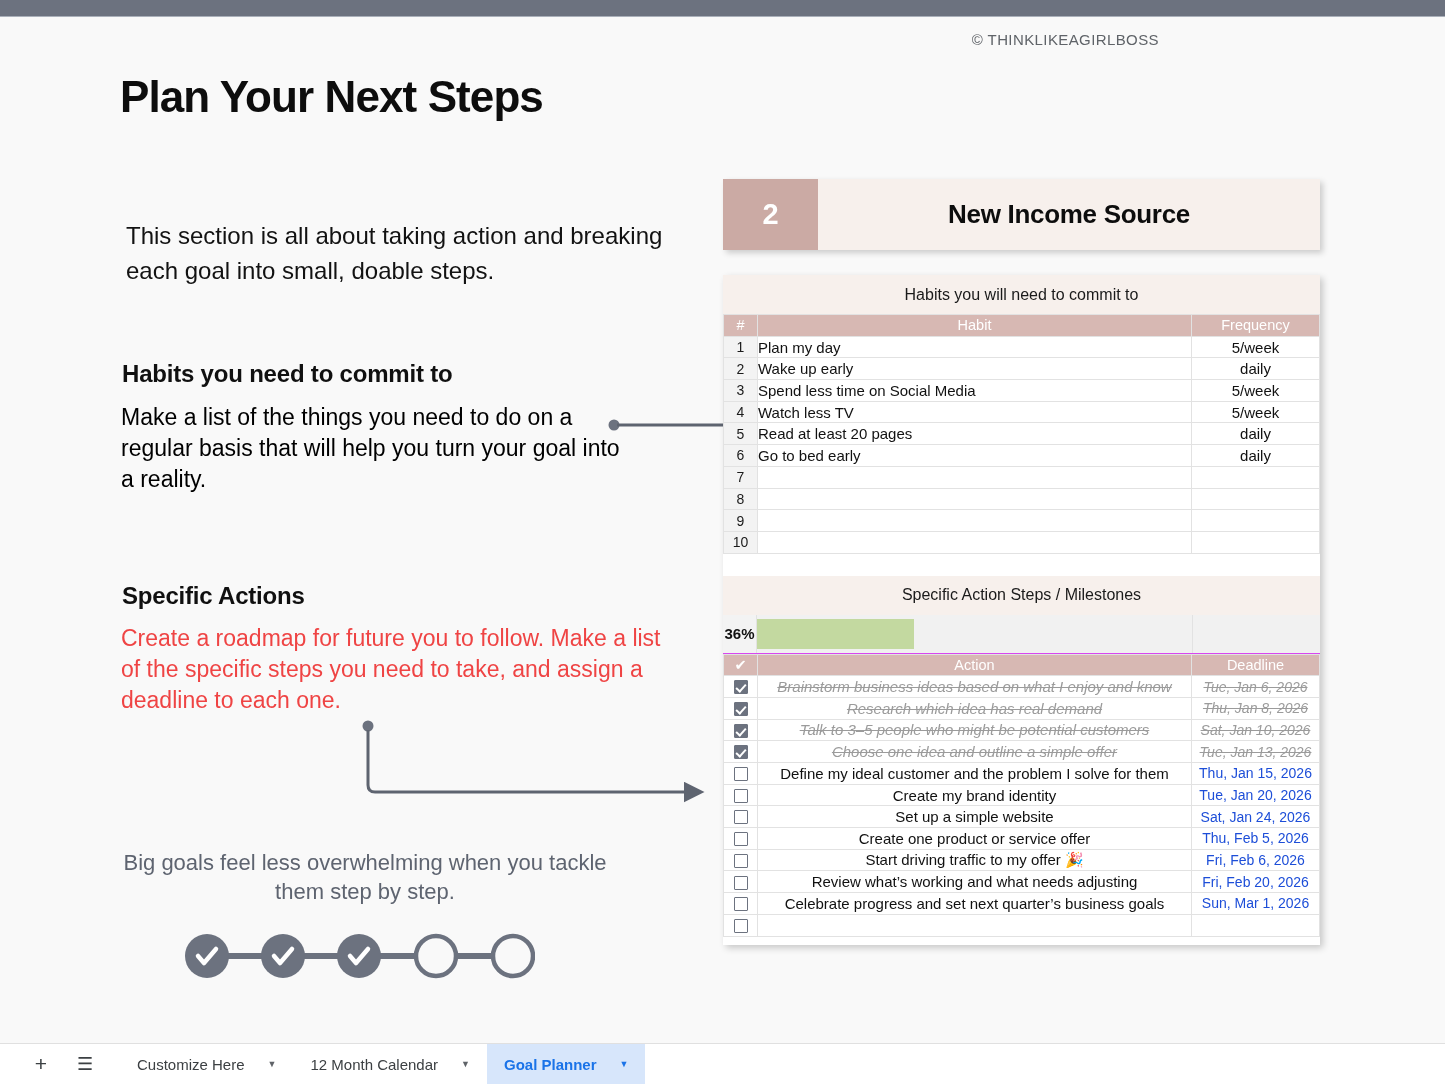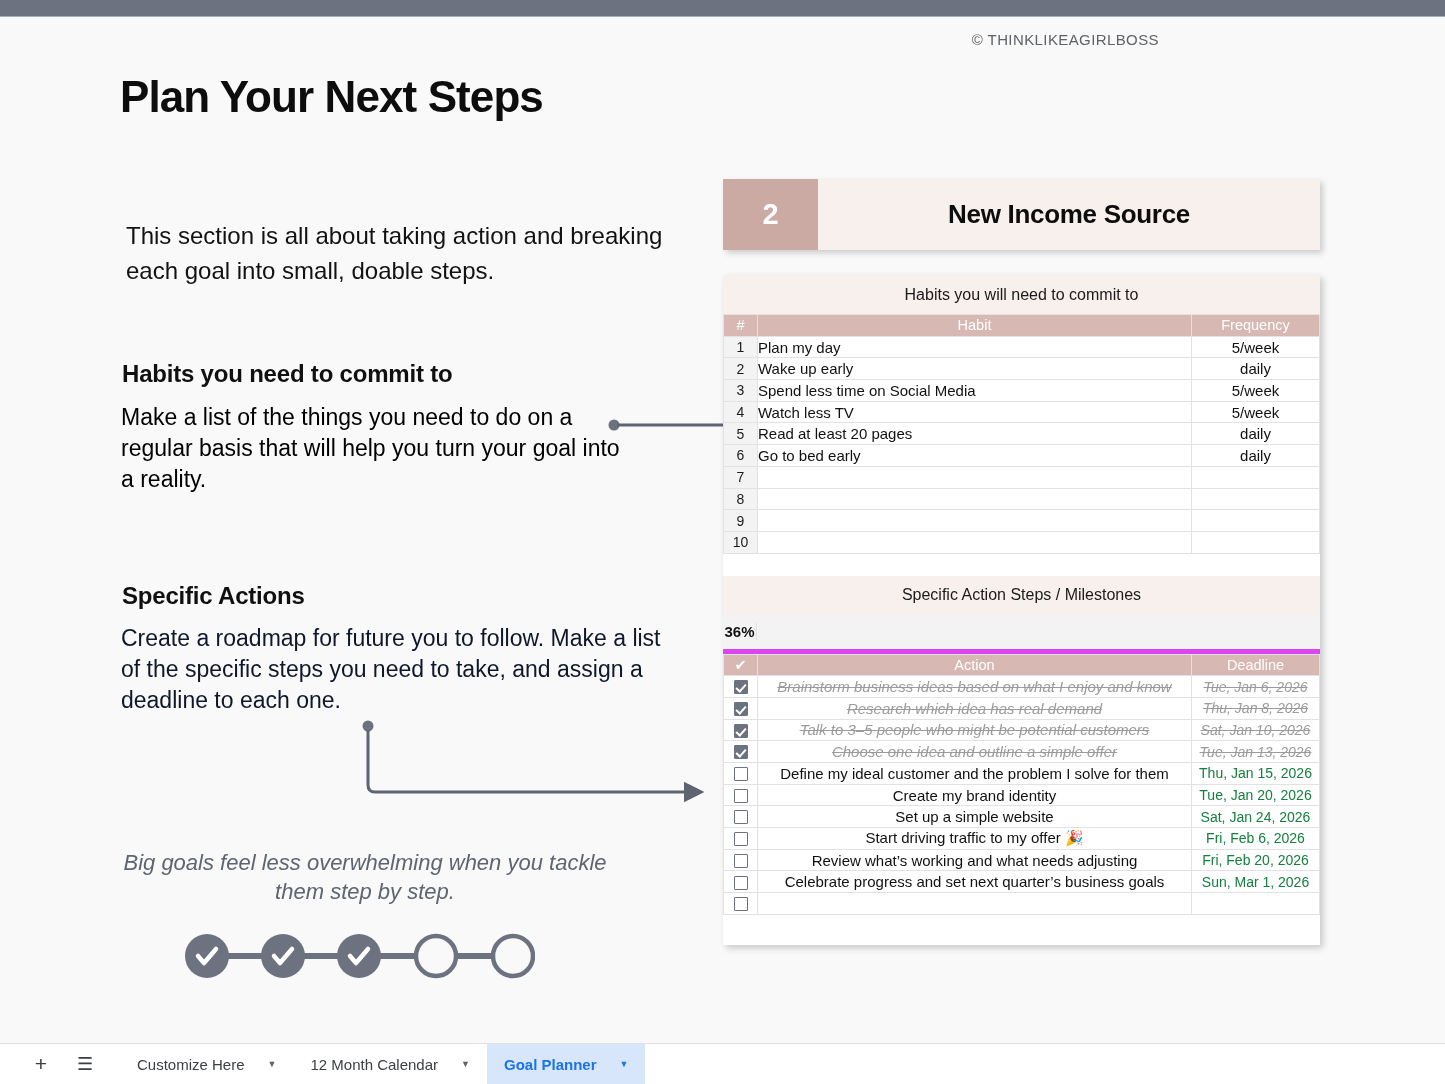--- a/index.html
+++ b/index.html
@@ -41,26 +41,26 @@
   .sec1-body {
     position: absolute; left: 121px; top: 402px; width: 500px;
     font-size: 23px; line-height: 31px; color: #000000;
   }
   .sec2-head {
     position: absolute; left: 122px; top: 582px;
     font-size: 24px; font-weight: 700; color: #101010; letter-spacing: -.2px;
   }
   .sec2-body {
     position: absolute; left: 121px; top: 623px; width: 560px;
-    font-size: 23px; line-height: 31px; color: #0f172a;
+    font-size: 23px; line-height: 31px; color: #ef4444;
   }
 
   .quote {
     position: absolute; left: 120px; top: 848px; width: 490px;
-    text-align: center; font-style: italic; font-size: 22px;
+    text-align: center; font-size: 22px;
     line-height: 29px; color: #5e6470;
   }
 
   
   .steps { position: absolute; left: 185px; top: 933px; width: 350px; height: 46px; }
 
   
   .connectors { position: absolute; left: 0; top: 0; width: 1445px; height: 1084px; pointer-events: none; }
 
   
@@ -98,34 +98,34 @@
     background: #d7b8b3; color: #ffffff; font-weight: 400;
     font-size: 14.5px; text-align: center; height: 22px;
   }
   .col-num { width: 34px; background: #f3f3f3; text-align: center;
              font-size: 14px; color: #1b1b1b; }
   .col-hab { text-align: left; font-size: 15px; color: #111; }
   .col-freq { width: 128px; text-align: center; font-size: 15px; color: #111; }
   .gap { height: 22px; background: #ffffff; }
 
   
-  .prog-row { display: flex; height: 39px; background: #f3f3f3; border-bottom: 5px solid #d946ef; align-items: center;}
+  .prog-row { display: flex; height: 39px; background: #f3f3f3; border-bottom: 1px solid #d946ef;}
   .prog-pct {
     width: 34px; background: #f3f3f3; display: flex; align-items: center;
     justify-content: center; font-size: 15px; font-weight: 700; color: #111;
     border-right: 1px solid #e2e2e2;
   }
   .prog-track { flex: 1; background: #f1f1f1; position: relative; }
   .prog-fill { position: absolute; left: 0; top: 4px; bottom: 4px; background: #c3d9a0; }
   .prog-tail { width: 128px; background: #f1f1f1; border-left: 1px solid #e2e2e2; }
 
   
   .col-chk { width: 34px; text-align: center; }
   .col-act { text-align: center; font-size: 15px; color: #111; }
-  .col-dl  { width: 128px; text-align: center; font-size: 14px; color: #15803d; }
+  .col-dl  { width: 128px; text-align: center; font-size: 14px; color: #1d4ed8; }
 
   tr.done .col-act, tr.done .col-dl {
     color: #9b9b9b; font-style: italic; text-decoration: line-through;
   }
 
   .cbox {
     display: inline-block; width: 14px; height: 14px; vertical-align: middle;
     border: 1.5px solid #6c727f; background: #fff; border-radius: 1px;
     position: relative;
   }
@@ -330,20 +330,25 @@
           </tr>
           <tr>
             <td class="col-chk"><span class="cbox"></span></td>
             <td class="col-act">Create my brand identity</td>
             <td class="col-dl">Tue, Jan 20, 2026</td>
           </tr>
           <tr>
             <td class="col-chk"><span class="cbox"></span></td>
             <td class="col-act">Set up a simple website</td>
             <td class="col-dl">Sat, Jan 24, 2026</td>
+          </tr>
+          <tr>
+            <td class="col-chk"><span class="cbox"></span></td>
+            <td class="col-act">Create one product or service offer</td>
+            <td class="col-dl">Thu, Feb 5, 2026</td>
           </tr>
           <tr>
             <td class="col-chk"><span class="cbox"></span></td>
             <td class="col-act">Start driving traffic to my offer 🎉</td>
             <td class="col-dl">Fri, Feb 6, 2026</td>
           </tr>
           <tr>
             <td class="col-chk"><span class="cbox"></span></td>
             <td class="col-act">Review what’s working and what needs adjusting</td>
             <td class="col-dl">Fri, Feb 20, 2026</td>

